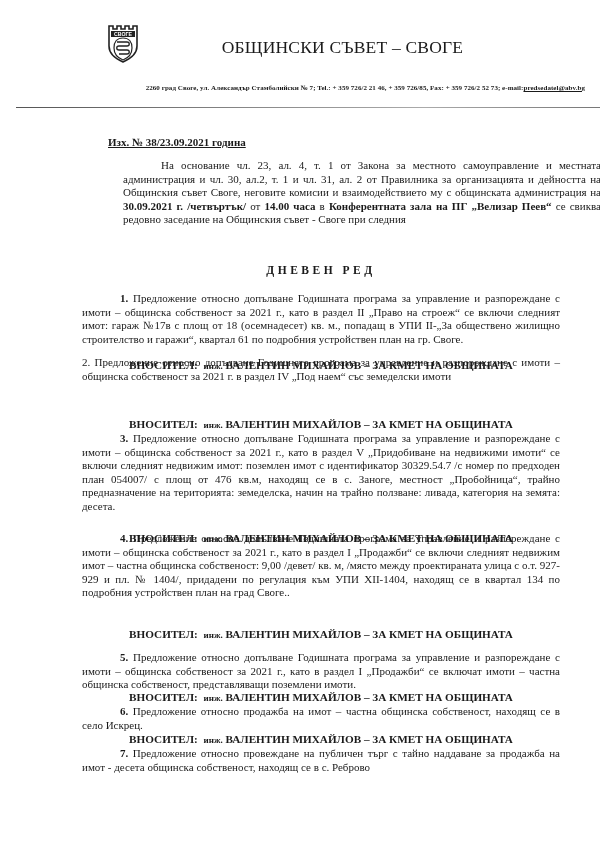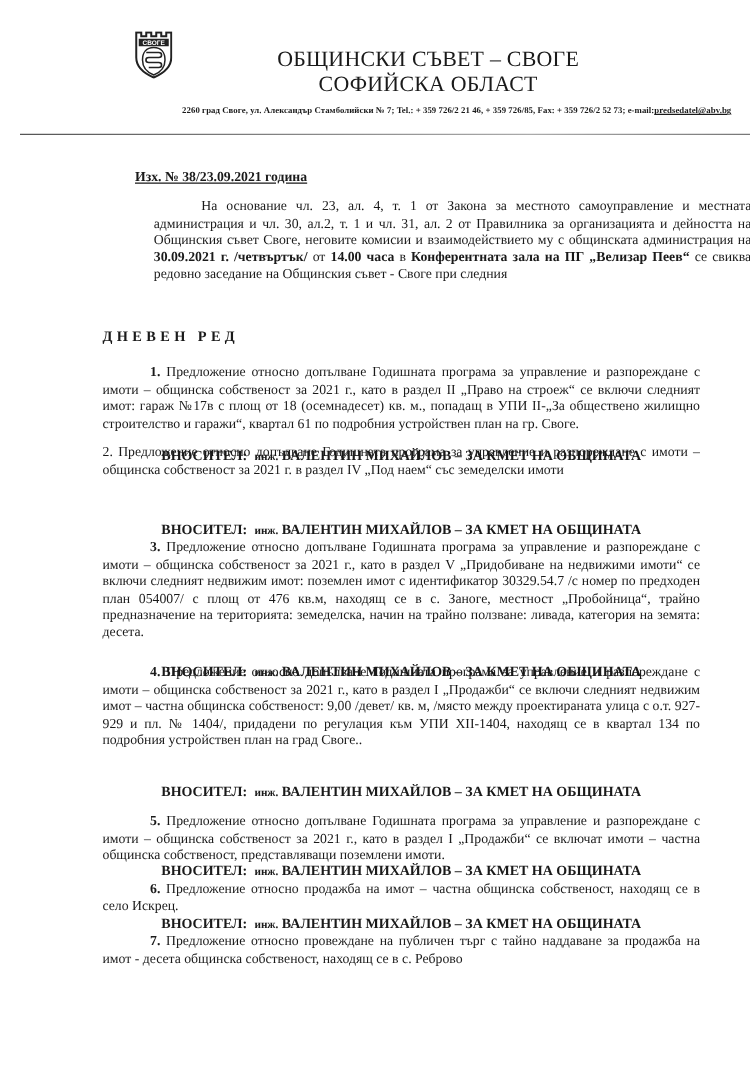--- a/index.html
+++ b/index.html
@@ -27,21 +27,21 @@
     .ref-number {
       position: absolute; left: 108px; top: 136px;
       font-weight: bold; font-size: 11px; text-decoration: underline;
     }
     .body-text {
       position: absolute; left: 82px; width: 478px;
       font-size: 11px; line-height: 13.6px; text-align: justify; margin-left: 41px;
     }
     .intro { top: 159px; text-indent: 38px; }
     .agenda-heading {
-      position: absolute; left: 82px; top: 264px; width: 478px; text-align: left;
+      position: absolute; left: 82px; top: 264px; width: 478px; text-align: center;
       font-weight: bold; font-size: 11.5px; letter-spacing: 3.5px;
     }
     .item { position: absolute; left: 82px; width: 478px; font-size: 11px; line-height: 13.6px; text-align: justify; }
     .item .text { text-indent: 38px; display: block; }
     .item .num { font-weight: bold; }
     .sponsor {
       position: absolute; left: 82px; width: 478px; text-align: center;
       font-weight: bold; font-size: 11.2px; line-height: 13.6px; white-space: nowrap;
     }
     .sponsor .label { padding-right: 3px; }
@@ -54,21 +54,20 @@
 <div class="letterhead">
   <svg class="logo" viewBox="0 0 30 38">
     <path d="M1 1 h4 v3 h4 v-3 h4 v3 h4 v-3 h4 v3 h4 v-3 h4 v20 c0 8 -7 13 -14 16 c-7 -3 -14 -8 -14 -16 z" fill="#fff" stroke="#222" stroke-width="1.6"></path>
     <rect x="3" y="6" width="24" height="6" fill="#222"></rect>
     <text x="15" y="11" font-size="5.2" fill="#fff" text-anchor="middle" font-family="Liberation Sans, sans-serif" font-weight="bold">СВОГЕ</text>
     <path d="M15 13 c-6 0 -9 4 -9 10 c0 6 4 10 9 12 c5 -2 9 -6 9 -12 c0 -6 -3 -10 -9 -10 z" fill="none" stroke="#222" stroke-width="1.2"></path>
     <path d="M9 17 h10 c3 0 3 4 0 4 h-8 c-3 0 -3 4 0 4 h8 c3 0 3 4 0 4 h-8" fill="none" stroke="#222" stroke-width="1.3"></path>
   </svg>
   <div class="org-title">
     <div>ОБЩИНСКИ СЪВЕТ – СВОГЕ</div>
-    <div>СОФИЙСКА ОБЛАСТ</div>
   </div>
   <div class="contact-line">
     <span>2260 град Своге, ул.  Александър Стамболийски № 7;  Tel.: + 359 726/2 21 46, + 359 726/85,  Fax: + 359 726/2 52 73;  e-mail:</span><span class="email">predsedatel@abv.bg</span>
   </div>
 </div>
 
 <div class="rule"></div>
 
 <div class="ref-number">Изх. №  38/23.09.2021 година</div>
 

